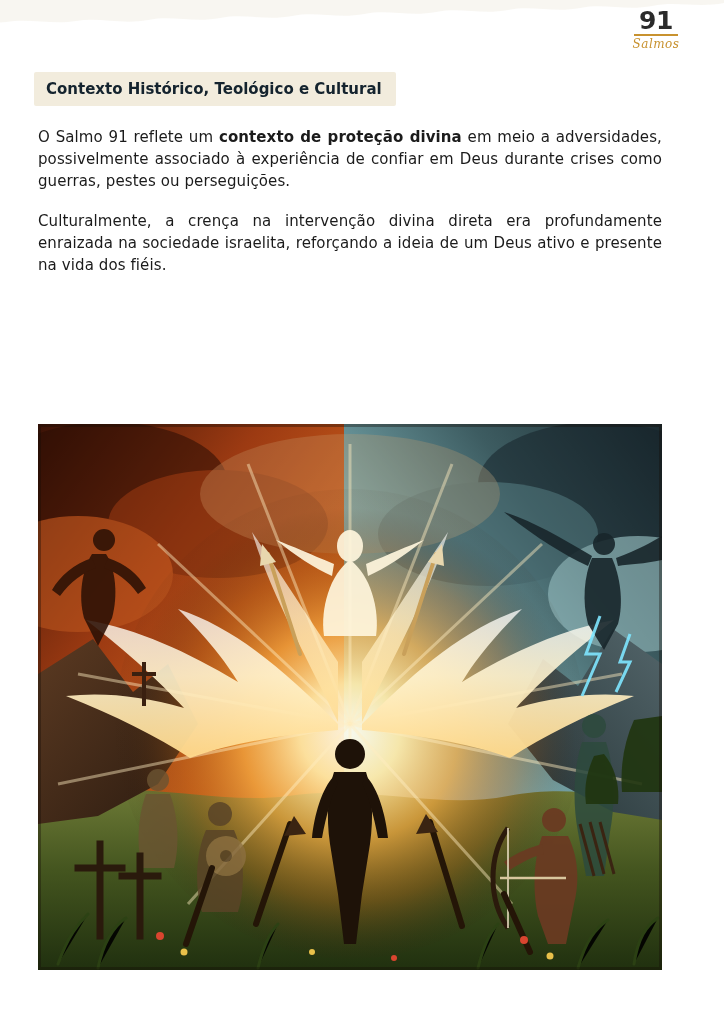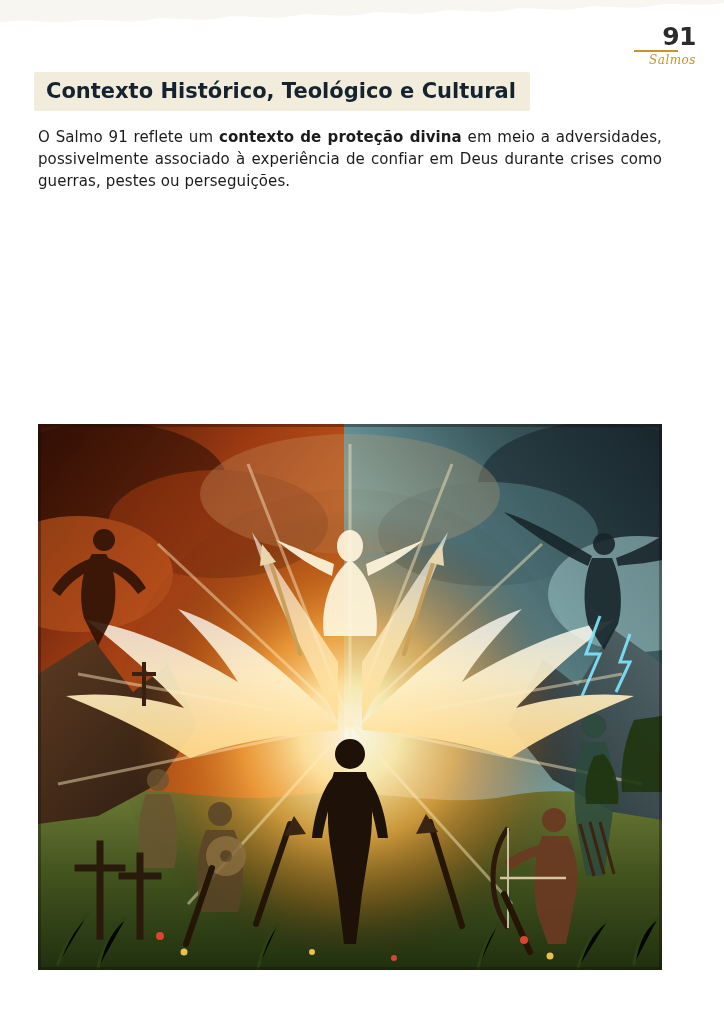--- a/index.html
+++ b/index.html
@@ -23,25 +23,25 @@
     width: 724px;
     height: 26px;
     overflow: hidden;
     pointer-events: none;
   }
   .top-edge svg { display: block; }
 
   
   .logo {
     position: absolute;
-    top: 24px;
+    top: 8px;
     right: 28px;
     width: 80px;
     height: 48px;
-    text-align: right;
+    text-align: center;
     line-height: 1;
   }
   .logo-number {
     font-family: "DejaVu Sans", "Liberation Sans", sans-serif;
     font-weight: 700;
     font-size: 25px;
     color: #2b2b2b;
     letter-spacing: -0.5px;
   }
   .logo-underline {
@@ -63,21 +63,21 @@
     position: absolute;
     top: 72px;
     left: 34px;
     background: #f2ecdd;
     padding: 7px 14px 8px 12px;
     border-radius: 2px;
   }
   .title-chip-text {
     font-family: "DejaVu Sans", "Liberation Sans", sans-serif;
     font-weight: 700;
-    font-size: 21px;
+    font-size: 15px;
     color: #14232e;
     white-space: nowrap;
   }
 
   
   .content {
     position: absolute;
     top: 126px;
     left: 38px;
     width: 624px;
@@ -130,20 +130,21 @@
   <div class="logo-underline"></div>
   <div class="logo-word">Salmos</div>
 </div>
 
 <div class="title-chip">
   <span class="title-chip-text">Contexto Histórico, Teológico e Cultural</span>
 </div>
 
 <div class="content">
   <p class="para"><span>O Salmo 91 reflete um </span><b>contexto de proteção divina</b><span> em meio a adversidades, possivelmente associado à experiência de confiar em Deus durante crises como guerras, pestes ou perseguições.</span></p>
+  <p class="para"><span>Culturalmente, a crença na intervenção divina direta era profundamente enraizada na sociedade israelita, reforçando a ideia de um Deus ativo e presente na vida dos fiéis.</span></p>
 </div>
 
 <div class="figure">
   <svg width="624" height="546" viewBox="0 0 624 546" xmlns="http://www.w3.org/2000/svg" role="img">
     <defs>
       <radialGradient id="glow" cx="50%" cy="52%" r="48%">
         <stop offset="0%" stop-color="#fffdf0"></stop>
         <stop offset="22%" stop-color="#ffeaa8"></stop>
         <stop offset="48%" stop-color="#f0a63f" stop-opacity="0.82"></stop>
         <stop offset="75%" stop-color="#a85d18" stop-opacity="0.45"></stop>

